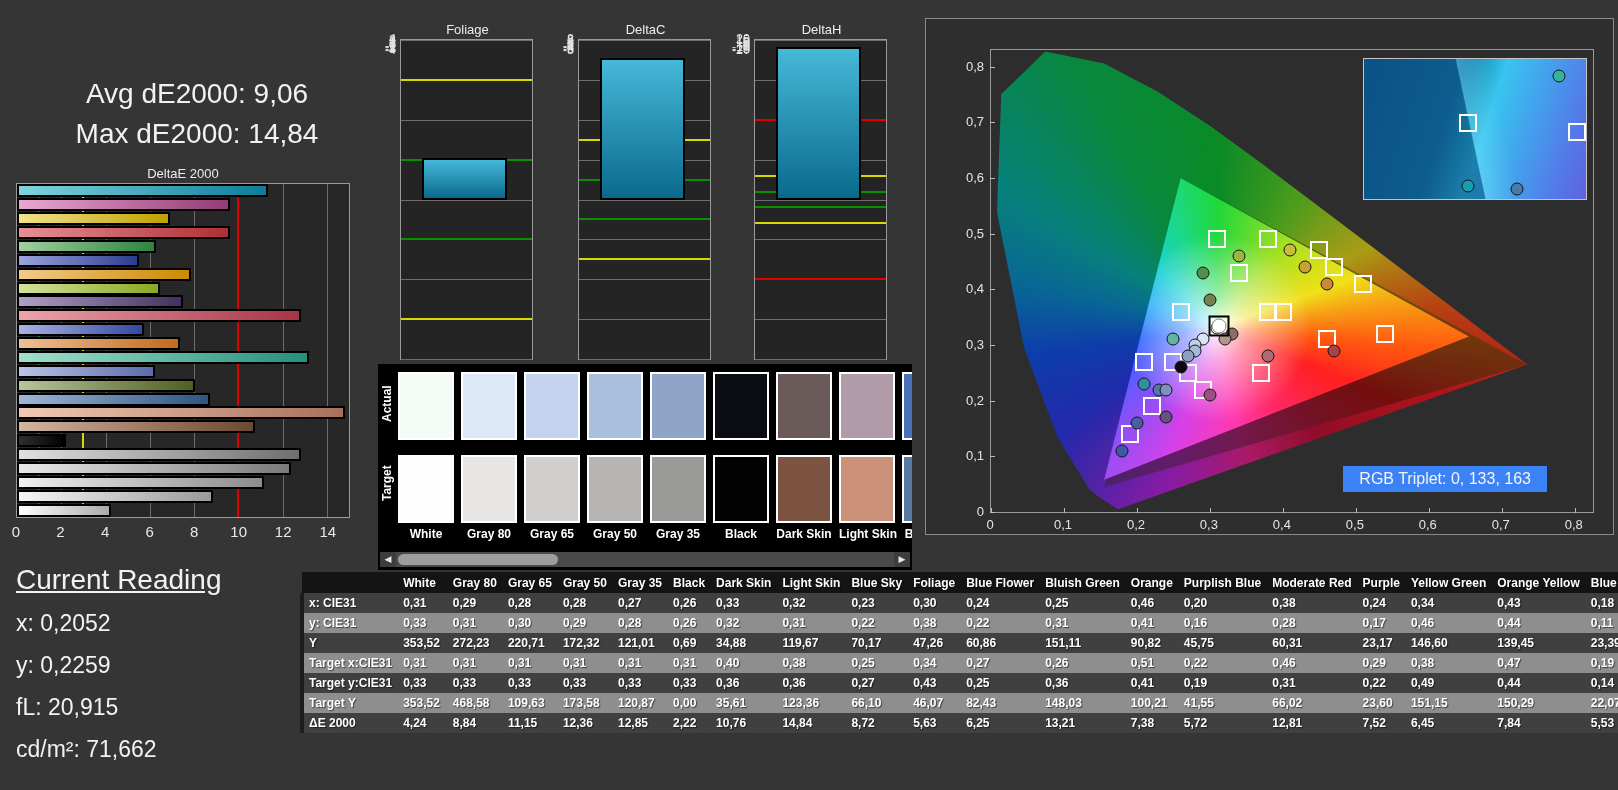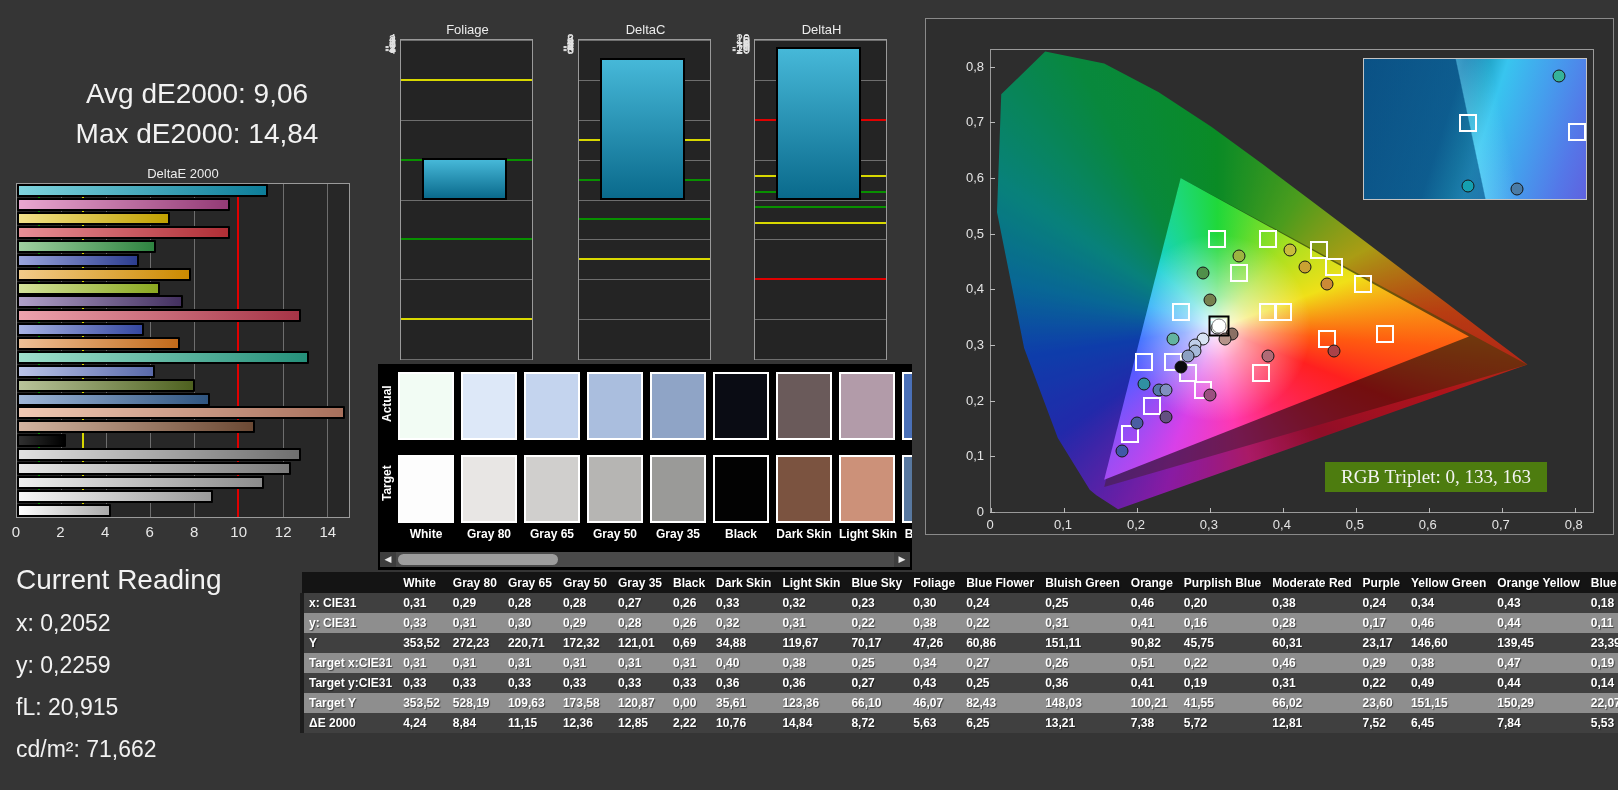--- a/index.html
+++ b/index.html
@@ -74,24 +74,24 @@
   .tickx{position:absolute;width:1px;height:5px;background:#bbb;bottom:-1px;}
   .ticky{position:absolute;height:1px;width:5px;background:#bbb;left:-1px;}
   .pt-target{position:absolute;width:14px;height:14px;border:2px solid #fff;transform:translate(-50%,-50%);}
   .pt-meas{position:absolute;width:11px;height:11px;border:1px solid #151515;border-radius:50%;transform:translate(-50%,-50%);}
   #cieHL{position:absolute;width:17px;height:17px;border:2.5px solid #000;transform:translate(-50%,-50%);
          display:flex;align-items:center;justify-content:center;}
   #cieHL .dot{width:13px;height:13px;border-radius:50%;background:#fff;border:1px solid #888;}
   #inset{position:absolute;right:6px;top:8px;width:222px;height:140px;border:1px solid #c4c4c4;
      background:linear-gradient(78deg,rgba(8,70,120,.55) 0 48%,rgba(140,230,255,.35) 48.5%,rgba(0,0,0,0) 62%),
      linear-gradient(108deg,#0e5f95 0%,#1478ab 38%,#25aacf 48%,#38c5ef 54%,#459ded 72%,#5478e8 88%,#5f62df 100%);}
-  #rgbLabel{position:absolute;right:46px;bottom:20px;background:#4d7c0f;padding:4px 16px;
-            font-size:19px;color:#f4f4f4;font-family:Liberation Serif, serif;}
-  
-  #crTitle{left:16px;top:564px;font-size:28px;font-weight:400;}
+  #rgbLabel{position:absolute;right:46px;bottom:20px;background:#3b82f6;padding:4px 16px;
+            font-size:16px;color:#f4f4f4;}
+  
+  #crTitle{left:16px;top:564px;font-size:28px;font-weight:400;text-decoration:underline;}
   .cr-line{left:16px;font-size:23px;font-weight:400;}
   
   #tblWrap{left:300px;top:572px;}
   table{border-collapse:collapse;}
   th,td{font-size:12px;font-weight:700;color:#fff;padding:3px 6px 3px 5px;text-align:left;white-space:nowrap;
         text-shadow:1px 1px 1px rgba(0,0,0,.55);}
   thead th{background:#141414;height:15px;}
   tbody tr.dark td{background:#404040;}
   tbody tr.light td{background:#8e8e8e;}
   tbody td.rowlab{min-width:78px;border-left:4px solid #1d1d1d;}
@@ -554,21 +554,21 @@
             <td>0,19</td>
             <td>0,31</td>
             <td>0,22</td>
             <td>0,49</td>
             <td>0,44</td>
             <td>0,14</td>
           </tr>
           <tr class="light">
             <td class="rowlab">Target Y</td>
             <td>353,52</td>
-            <td>528,19</td>
+            <td>468,58</td>
             <td>109,63</td>
             <td>173,58</td>
             <td>120,87</td>
             <td>0,00</td>
             <td>35,61</td>
             <td>123,36</td>
             <td>66,10</td>
             <td>46,07</td>
             <td>82,43</td>
             <td>148,03</td>

